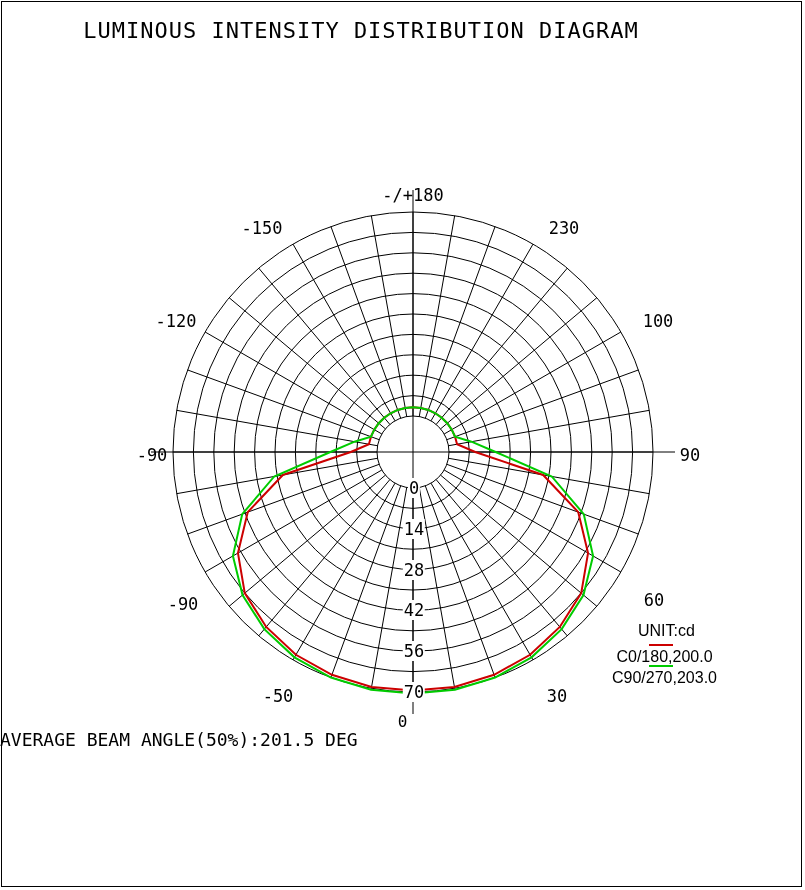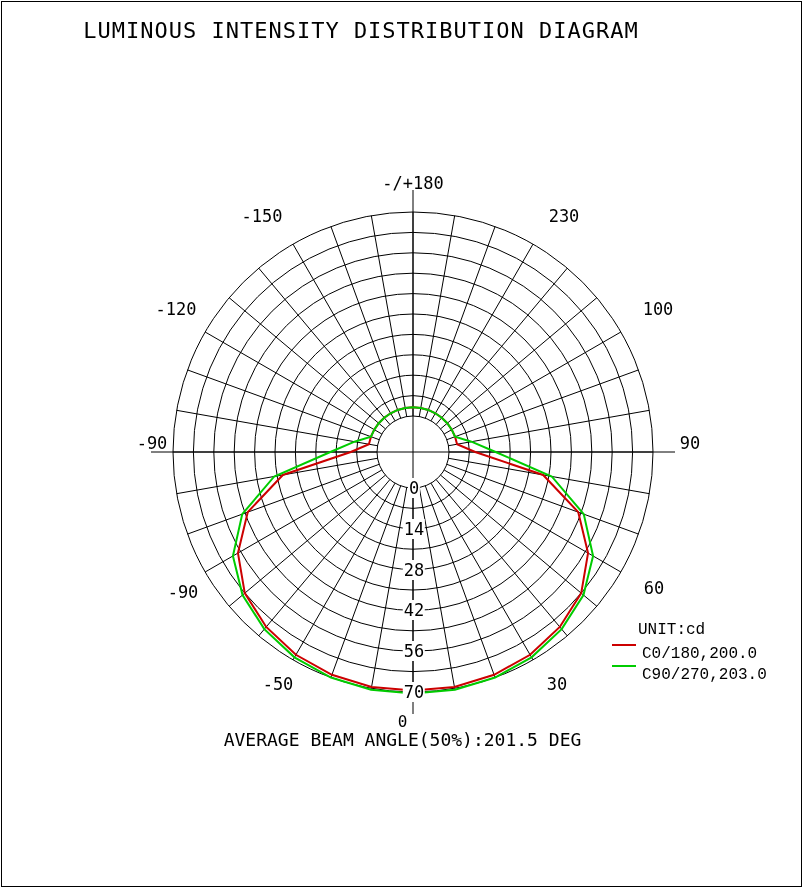--- a/index.html
+++ b/index.html
@@ -39,57 +39,60 @@
     left: 0px;
     top: 0px;
     width: 805px;
     height: 890px;
   }
   .ang-label {
     position: absolute;
     font-size: 17px;
     font-family: "DejaVu Sans Mono", monospace;
     white-space: nowrap;
+    margin-top: 12px;
   }
   .ring-label {
     position: absolute;
     font-size: 17px;
     font-family: "DejaVu Sans Mono", monospace;
     background: #ffffff;
     padding: 0 1px;
     white-space: nowrap;
   }
   #legend {
     position: absolute;
     left: 612px;
     top: 620px;
     font-size: 16px;
-    font-family: Liberation Mono, monospace;
+    font-family: Liberation Sans, sans-serif;
     line-height: 21px;
   }
   #legend .unit {
     margin-left: 26px;
     margin-bottom: 3px;
   }
   .legend-row {
     display: flex;
+    align-items: center;
     height: 21px;
+    flex-direction: column;
   }
   .legend-swatch {
     width: 24px;
     height: 2px;
     margin-right: 6px;
     flex: 0 0 auto;
   }
   #bottom-note {
     position: absolute;
     left: 0;
     top: 729px;
     width: 805px;
-    text-align: center;
+    text-align: left;
     font-size: 18px;
     font-family: "DejaVu Sans Mono", monospace;
   }
   #zero-bottom {
     position: absolute;
     left: 0;
     top: 712px;
     width: 805px;
     text-align: center;
     font-size: 16px;

